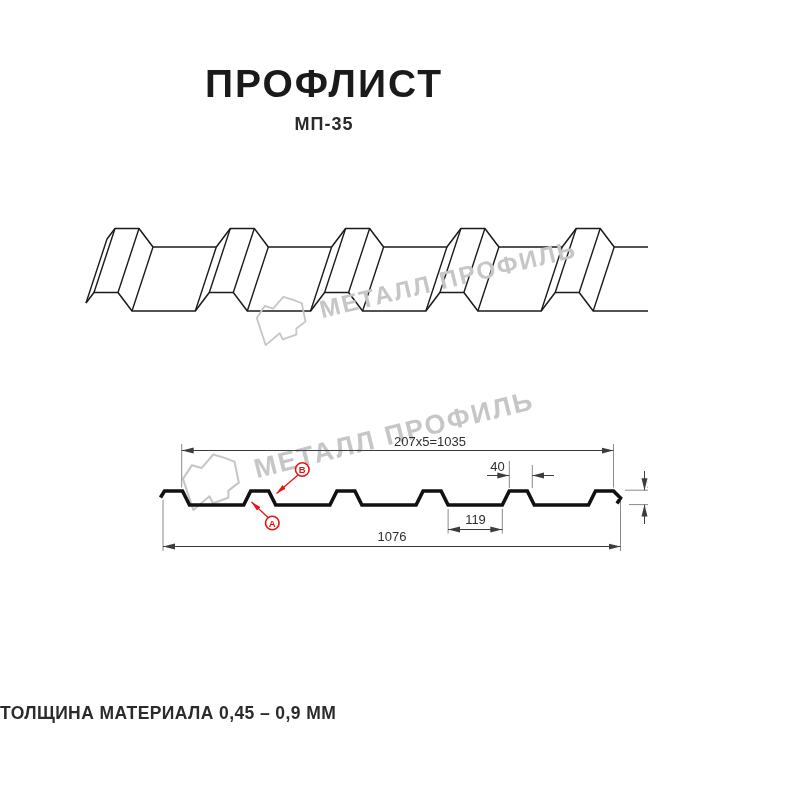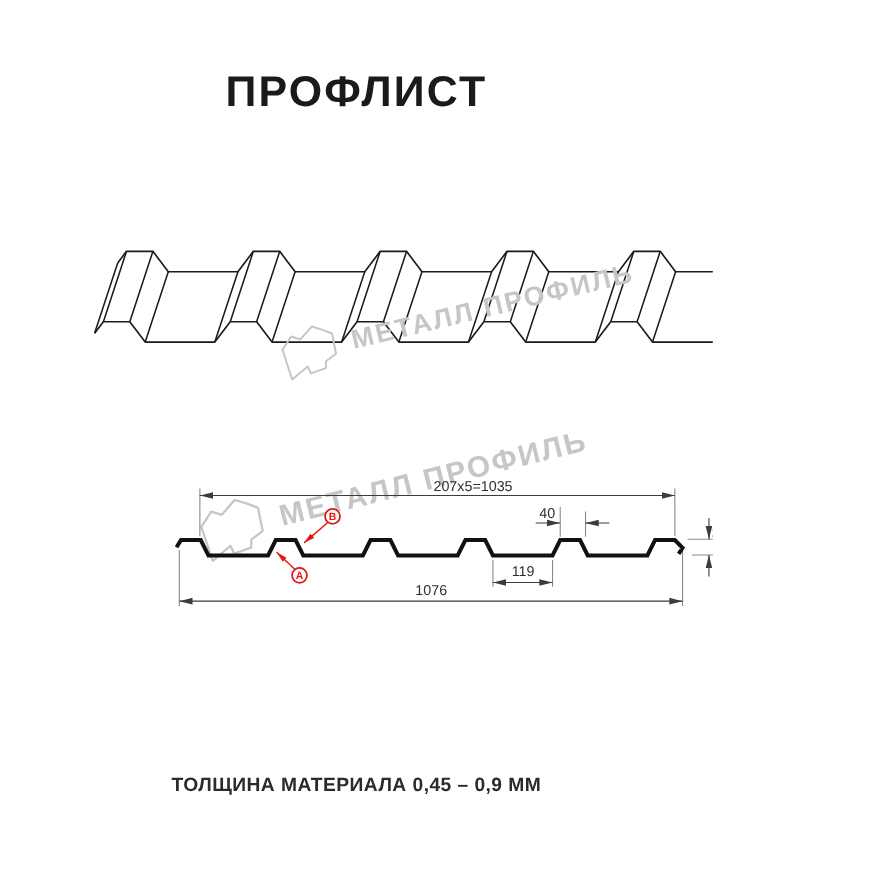--- a/index.html
+++ b/index.html
@@ -2,40 +2,41 @@
 <html><head>
 <meta charset="utf-8">
 <style>
   html,body{margin:0;padding:0;background:#ffffff;}
   .page{position:relative;width:648px;height:800px;background:#fff;overflow:hidden;
         font-family:"Liberation Sans",sans-serif;}
   .title{position:absolute;left:0;right:0;top:62px;text-align:center;
          font-size:39px;font-weight:bold;letter-spacing:2px;color:#1a1a1a;}
   .subtitle{position:absolute;left:0;right:0;top:114px;text-align:center;
          font-size:18px;font-weight:bold;letter-spacing:1px;color:#2a2a2a;}
-  .footer-note{position:absolute;left:0;right:0;top:703px;text-align:center;
+  .footer-note{position:absolute;left:0;right:0;top:703px;text-align:left;
          font-size:17.5px;font-weight:bold;letter-spacing:.4px;color:#2b2b2b;}
   svg{position:absolute;overflow:visible;}
   .svg3d{left:80px;top:212px;}
   .svgsec{left:130px;top:415px;}
   .watermark{position:absolute;display:flex;align-items:center;gap:9px;
          color:#c6c6c6;font-weight:bold;white-space:nowrap;pointer-events:none;}
   .wm1{left:251px;top:303px;transform:rotate(-13.5deg);transform-origin:0 50%;
        font-size:24.5px;letter-spacing:2px;}
   .wm2{left:176px;top:462px;transform:rotate(-14deg);transform-origin:0 50%;
        font-size:27px;letter-spacing:2px;}
   .dimtext{font-family:"Liberation Sans",sans-serif;font-size:13px;fill:#2f2f2f;}
   .redlbl{font-family:"Liberation Sans",sans-serif;font-size:9.5px;font-weight:bold;fill:#e31613;}
 </style>
 </head>
 <body>
 
 <div class="page">
 
   <div class="title">ПРОФЛИСТ</div>
+  <div class="subtitle">МП-35</div>
 
   <svg class="svg3d" width="650" height="105" viewBox="80 212 650 105">
 
     <path fill="#ffffff" stroke="none" d="
       M86,303 L94,292.5 L118,292.5 L132,311 L195.3,311 L209.3,292.5 L233.3,292.5 L247.3,311
       L310.6,311 L324.6,292.5 L348.6,292.5 L362.6,311 L425.9,311 L439.9,292.5 L463.9,292.5
       L477.9,311 L541.2,311 L555.2,292.5 L579.2,292.5 L593.2,311 L656.5,311 L670.5,292.5
       L694.5,292.5 L703,303.5 L724,239.5 L715.5,228.5 L691.5,228.5 L677.5,247 L614.2,247
       L600.2,228.5 L576.2,228.5 L562.2,247 L498.9,247 L484.9,228.5 L460.9,228.5 L446.9,247
       L383.6,247 L369.6,228.5 L345.6,228.5 L331.6,247 L268.3,247 L254.3,228.5 L230.3,228.5

